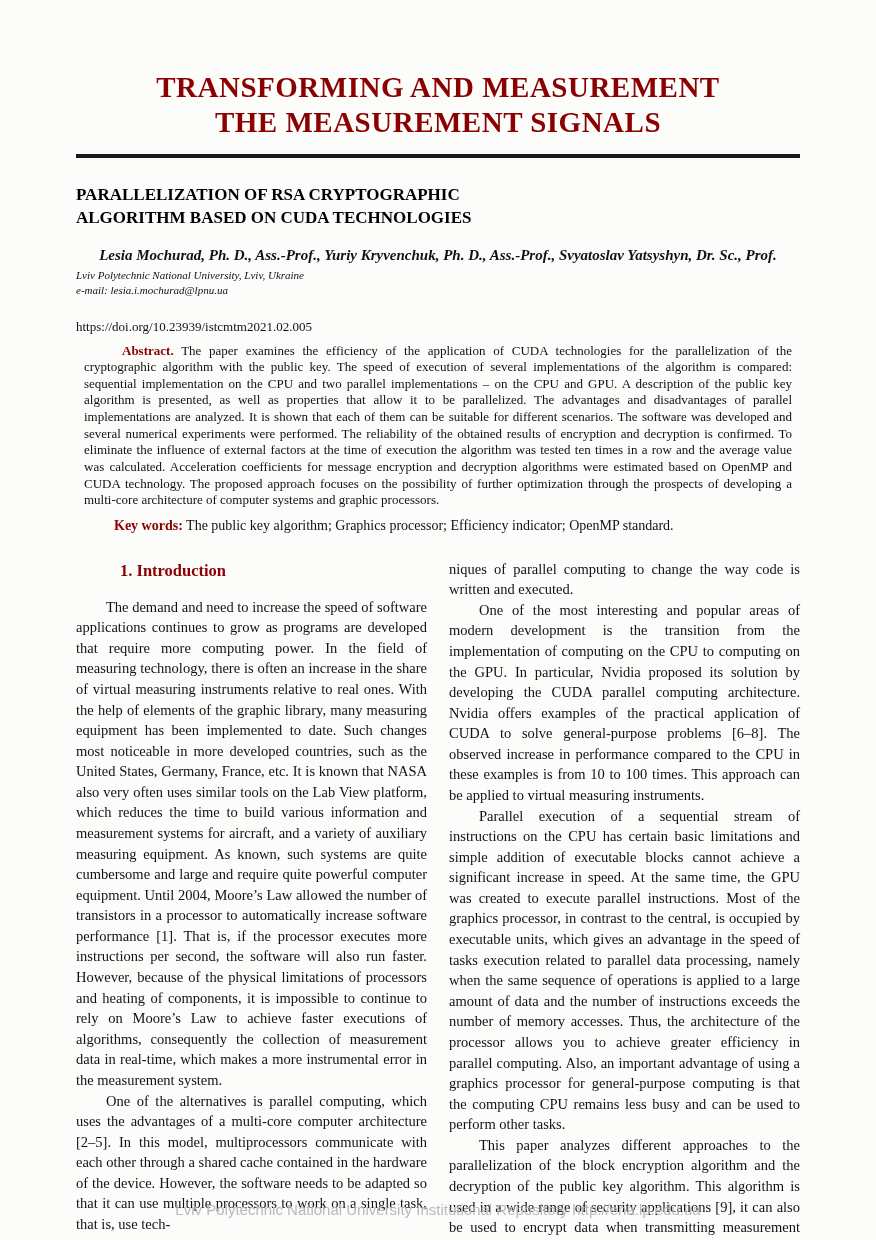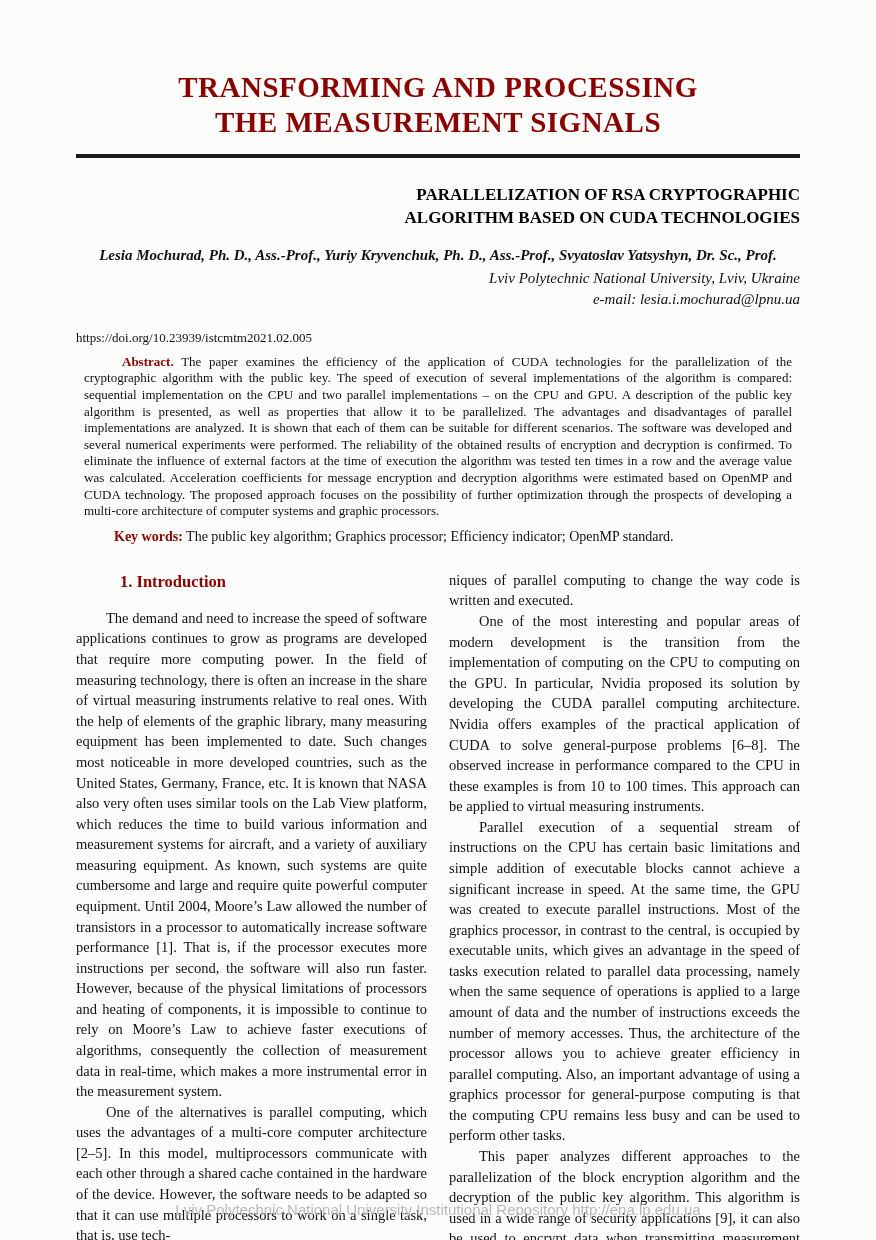--- a/index.html
+++ b/index.html
@@ -29,38 +29,38 @@
     color:var(--accent);
   }
   .double-rule{
     height:3px;
     border-top:3px solid #1a1a1a;
     border-bottom:1px solid #1a1a1a;
     margin:0 0 26px 0;
   }
   .article-title{
     margin:0 0 16px 0;
-    text-align:right;
+    text-align:left;
     font-size:17px;
     line-height:1.35;
     font-weight:bold;
     color:#000;
   }
   .authors{
     margin:8px 0 2px 0;
     text-align:center;
     font-size:15px;
     font-weight:bold;
     font-style:italic;
     line-height:1.35;
   }
   .affiliation, .email{
     margin:0;
-    text-align:right;
-    font-size:15px;
+    text-align:left;
+    font-size:11px;
     font-style:italic;
     line-height:1.4;
   }
   .doi{
     margin:20px 0 7px 0;
     font-size:13px;
     text-align:left;
   }
   .abstract{
     margin:8px;
@@ -113,21 +113,21 @@
     font-size:15px;
     color:var(--footer);
   }
 </style>
 </head>
 <body>
 
 <div class="page">
 
   <h1 class="journal-title">
-    <span>TRANSFORMING AND PROCESSING</span><br>
+    <span>TRANSFORMING AND MEASUREMENT</span><br>
     <span>THE MEASUREMENT SIGNALS</span>
   </h1>
 
   <div class="double-rule"></div>
 
   <h2 class="article-title">
     <span>PARALLELIZATION OF RSA CRYPTOGRAPHIC</span><br>
     <span>ALGORITHM BASED ON CUDA TECHNOLOGIES</span>
   </h2>
 

